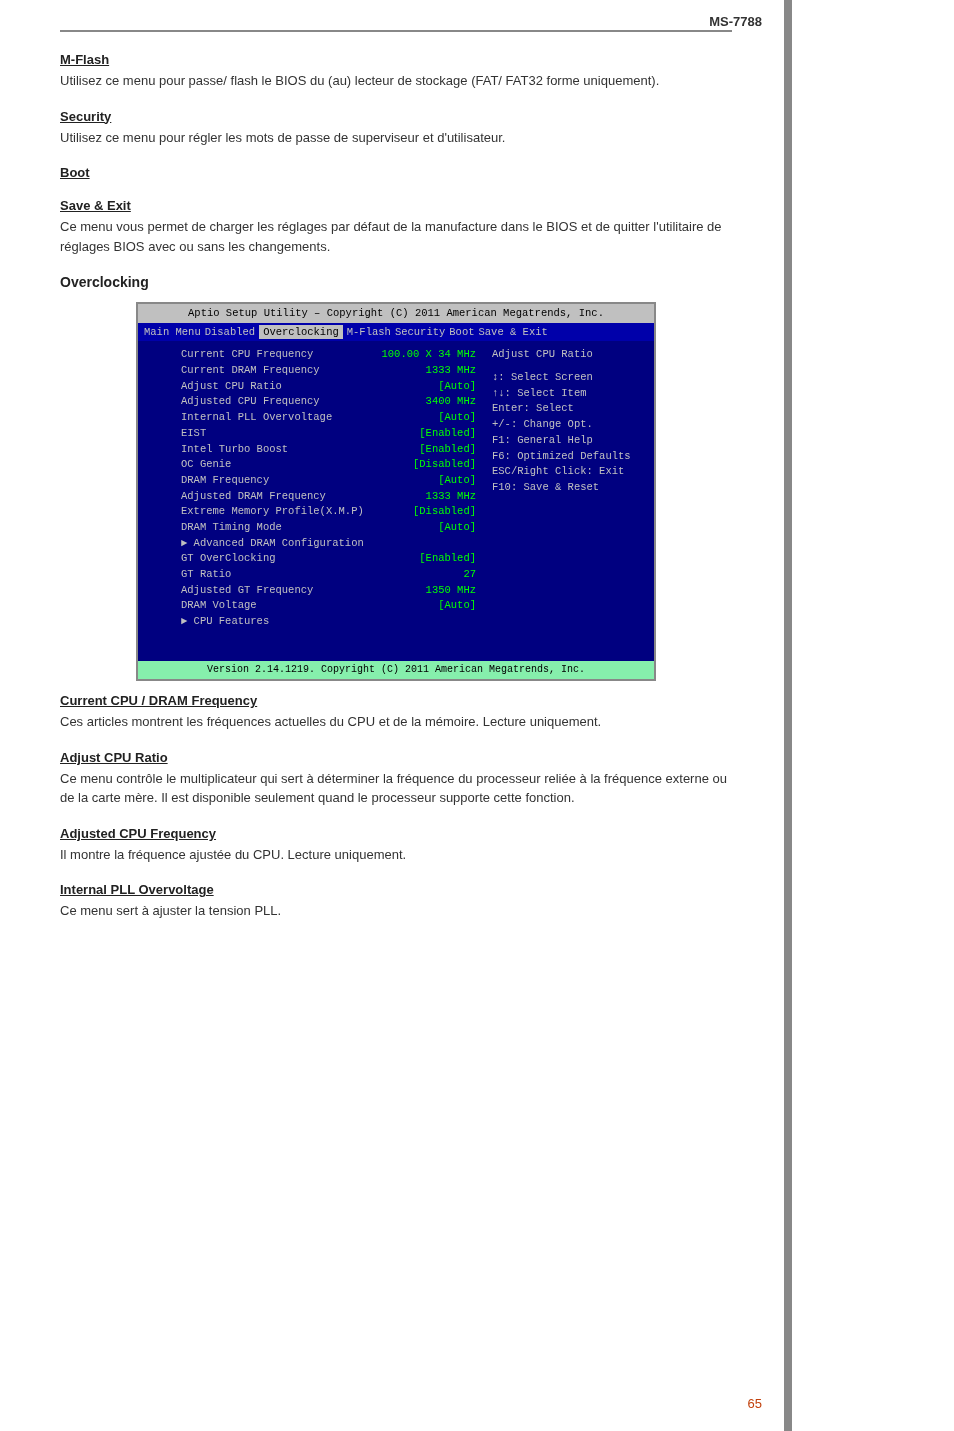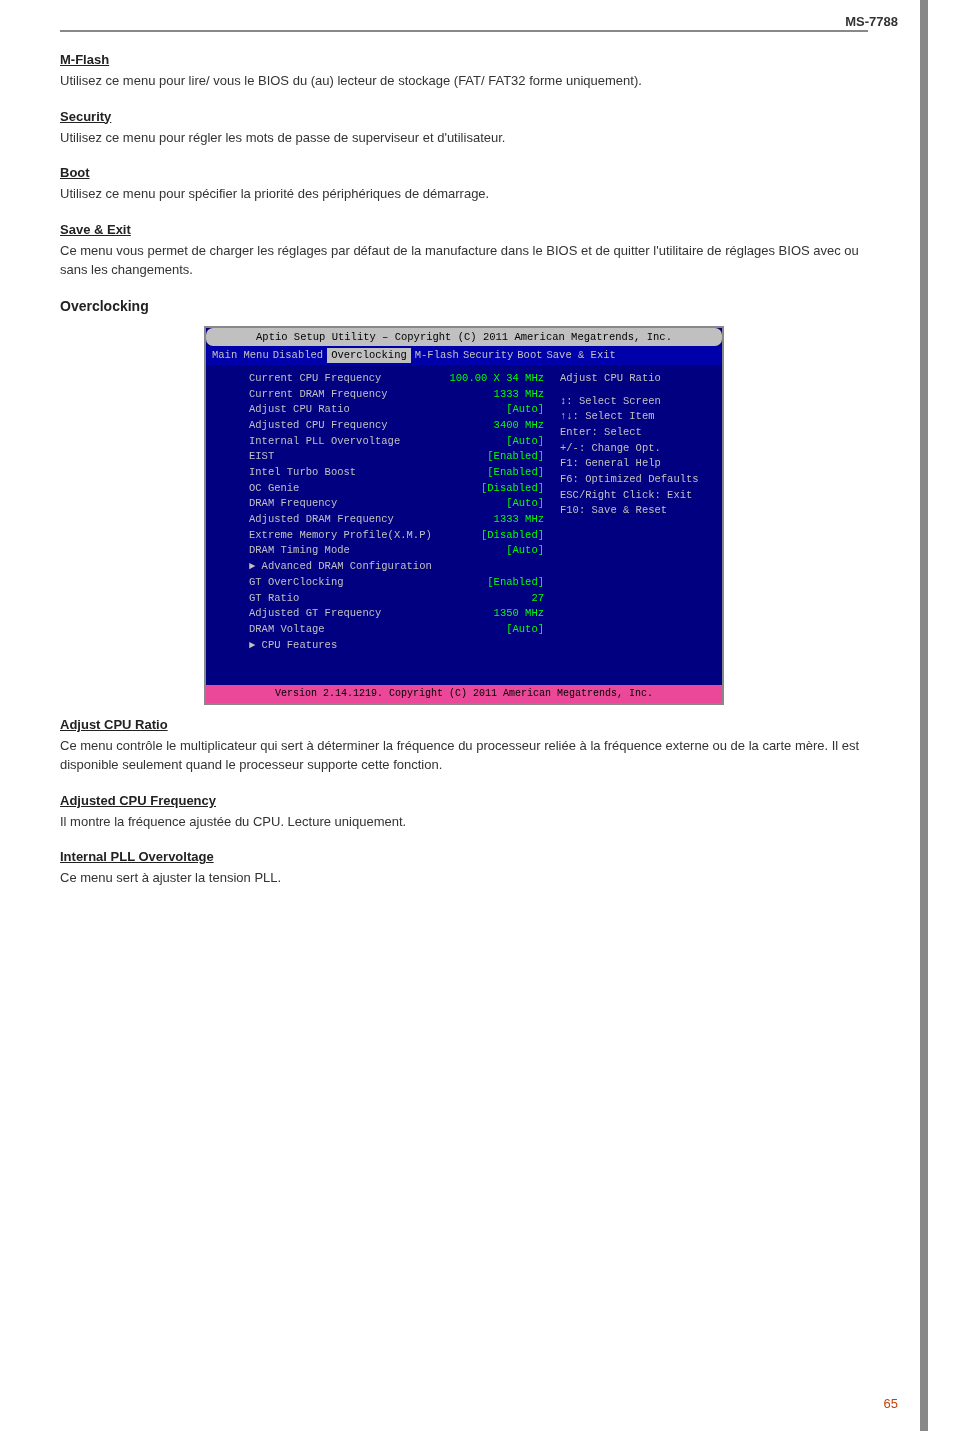--- a/index.html
+++ b/index.html
@@ -7,21 +7,21 @@
       background: #ffffff;
       font-family: Arial, sans-serif;
       font-size: 13px;
       color: #222;
       width: 954px;
       min-height: 1431px;
       position: relative;
     }
 
     .page-container {
-      width: 928px;
+      width: 792px;
       min-height: 1431px;
       background: #ffffff;
       padding: 30px 60px 40px 60px;
       position: relative;
     }
 
     .page-number {
       position: absolute;
       bottom: 20px;
       right: 30px;
@@ -69,21 +69,20 @@
       line-height: 1.4;
     }
 
     .bios-title-bar {
       background: #c0c0c0;
       color: #000;
       text-align: center;
       padding: 2px 4px;
       font-size: 10.5px;
       font-weight: normal;
-      border-radius: 7px;
     }
 
     .bios-menu-bar {
       background: #0000aa;
       color: #c0c0c0;
       padding: 2px 6px;
       font-size: 10.5px;
       display: flex;
       gap: 4px;
     }
@@ -139,21 +138,21 @@
       color: #c0c0c0;
       font-size: 10.5px;
       margin-top: 6px;
     }
 
     .bios-help-area div {
       margin-bottom: 1px;
     }
 
     .bios-footer {
-      background: #ec4899;
+      background: #86efac;
       color: #000;
       text-align: center;
       padding: 2px 4px;
       font-size: 10px;
     }
 
     .overclocking-heading {
       font-weight: bold;
       font-size: 14px;
       margin-top: 10px;
@@ -182,31 +181,30 @@
 <div class="page-container">
 
   <div class="right-border"></div>
 
   <div class="top-border"></div>
 
   <div class="model-number">MS-7788</div>
 
   <div class="section">
     <div class="section-title">M-Flash</div>
-    <div class="section-body">Utilisez ce menu pour lire/ vous le BIOS du (au) lecteur de stockage (FAT/ FAT32 forme uniquement).</div>
+    <div class="section-body">Utilisez ce menu pour passe/ flash le BIOS du (au) lecteur de stockage (FAT/ FAT32 forme uniquement).</div>
   </div>
 
   <div class="section">
     <div class="section-title">Security</div>
     <div class="section-body">Utilisez ce menu pour régler les mots de passe de superviseur et d'utilisateur.</div>
   </div>
 
   <div class="section">
     <div class="section-title">Boot</div>
-    <div class="section-body">Utilisez ce menu pour spécifier la priorité des périphériques de démarrage.</div>
   </div>
 
   <div class="section">
     <div class="section-title">Save &amp; Exit</div>
     <div class="section-body">Ce menu vous permet de charger les réglages par défaut de la manufacture dans le BIOS et de quitter l'utilitaire de réglages BIOS avec ou sans les changements.</div>
   </div>
 
   <div class="overclocking-heading">Overclocking</div>
 
   <div class="bios-screenshot">
@@ -331,20 +329,24 @@
           <div>F6: Optimized Defaults</div>
           <div>ESC/Right Click: Exit</div>
           <div>F10: Save &amp; Reset</div>
         </div>
       </div>
     </div>
 
     <div class="bios-footer">Version 2.14.1219. Copyright (C) 2011 American Megatrends, Inc.</div>
   </div>
 
+  <div class="section">
+    <div class="section-title">Current CPU / DRAM Frequency</div>
+    <div class="section-body">Ces articles montrent les fréquences actuelles du CPU et de la mémoire. Lecture uniquement.</div>
+  </div>
 
   <div class="section">
     <div class="section-title">Adjust CPU Ratio</div>
     <div class="section-body">Ce menu contrôle le multiplicateur qui sert à déterminer la fréquence du processeur reliée à la fréquence externe ou de la carte mère. Il est disponible seulement quand le processeur supporte cette fonction.</div>
   </div>
 
   <div class="section">
     <div class="section-title">Adjusted CPU Frequency</div>
     <div class="section-body">Il montre la fréquence ajustée du CPU. Lecture uniquement.</div>
   </div>

